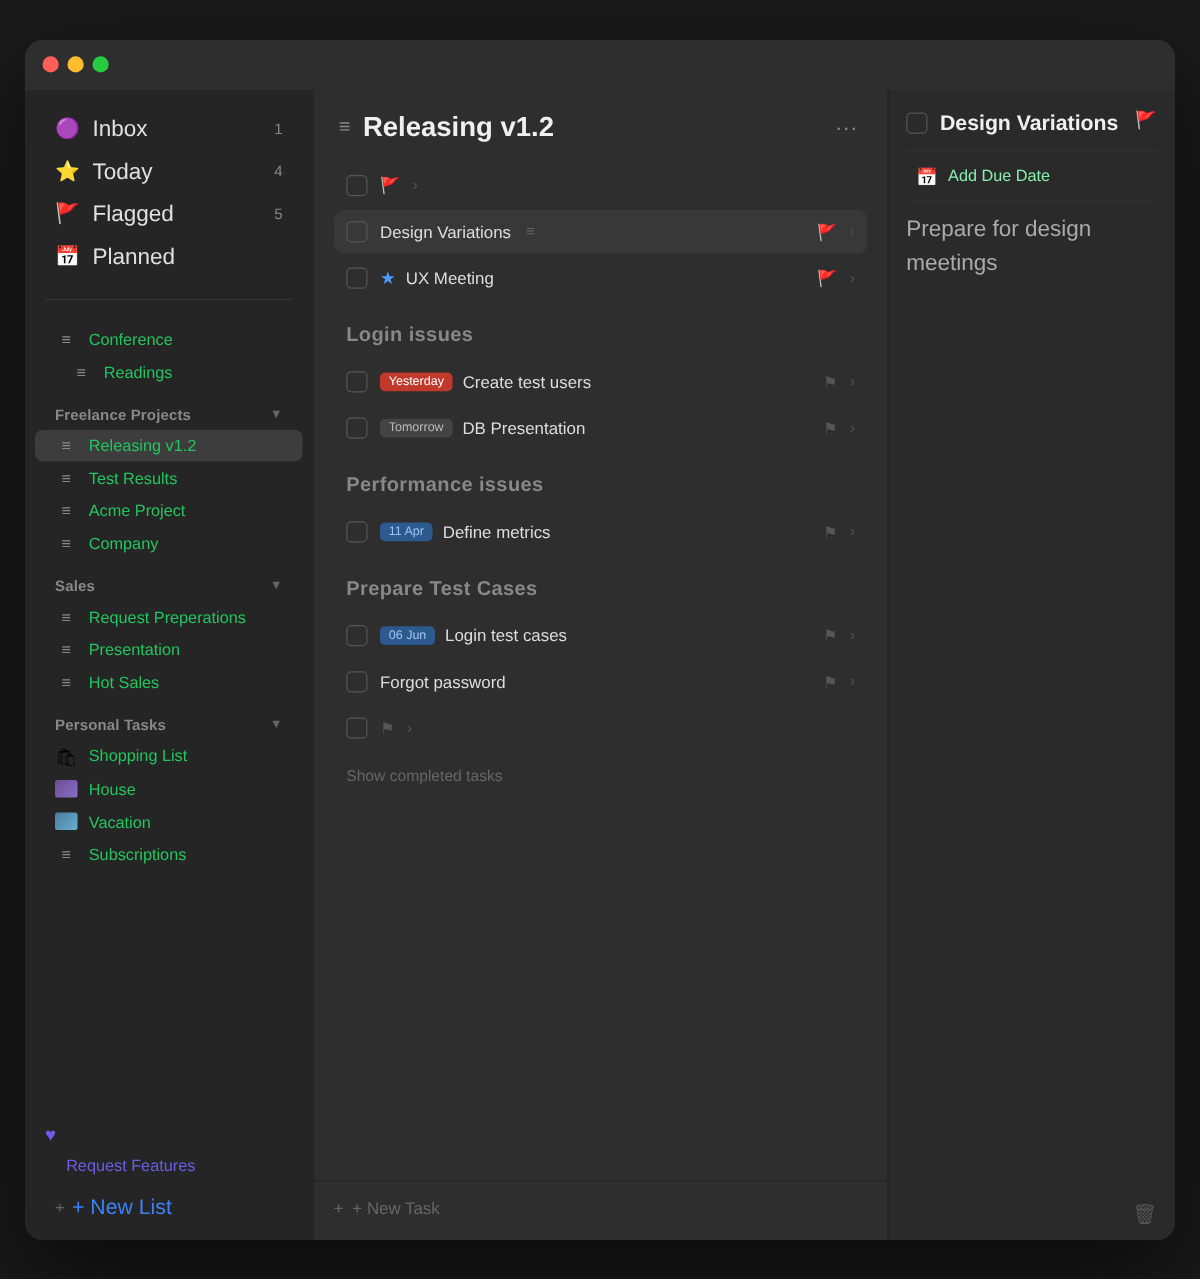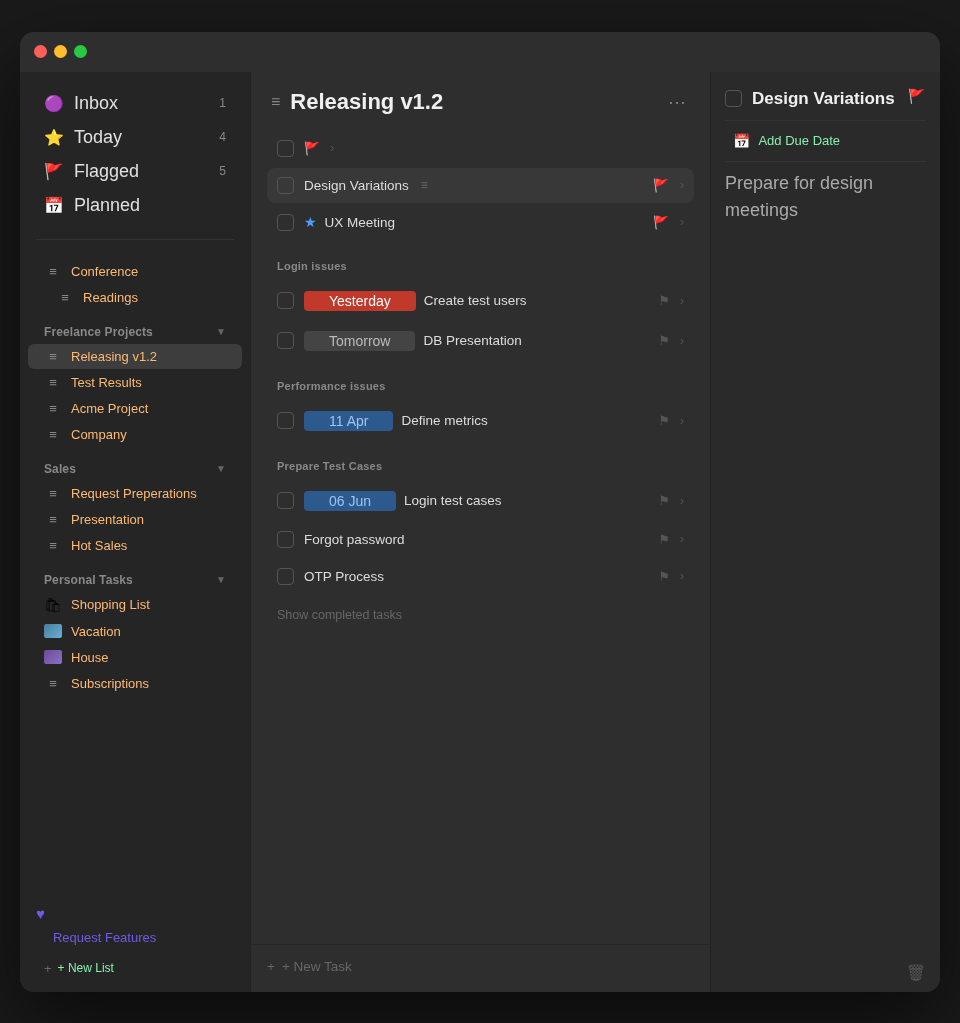--- a/index.html
+++ b/index.html
@@ -101,21 +101,21 @@
       display: flex;
       align-items: center;
       padding: 5px 16px;
       cursor: pointer;
       border-radius: 6px;
       margin: 1px 8px;
       gap: 9px;
     }
     .sidebar-list-item.active { background: #3d3d3d; }
     .sidebar-list-icon { color: #888; font-size: 13px; width: 18px; text-align: center; }
-    .sidebar-list-label { color: #fdba74; font-size: 13px; text-align: center; }
+    .sidebar-list-label { color: #22c55e; font-size: 13px; text-align: center; }
     .request-features {
       display: flex;
       align-items: center;
       gap: 8px;
       cursor: pointer;
       padding: 6px 8px;
       border-radius: 6px;
     }
     .heart-icon { color: #6c5ce7; font-size: 15px; }
     .request-features-label { color: #6c5ce7; font-size: 13px; font-weight: 500; margin-top: 47px; }
@@ -183,30 +183,30 @@
     .task-flag { color: #ff4d4d; font-size: 13px; }
     .task-flag-inactive { color: #555; font-size: 13px; }
     .task-chevron { color: #555; font-size: 12px; }
     .task-star { color: #4a9eff; font-size: 14px; }
 
     .section-group {
       margin: 16px 0 4px;
     }
     .section-group-label {
       color: #888;
-      font-size: 11px;
+      font-size: 16px;
       font-weight: 600;
       padding: 4px 10px 8px;
       letter-spacing: 0.02em;
     }
 
     .date-badge {
-      padding: 2px 25px;
+      padding: 2px 7px;
       border-radius: 4px;
-      font-size: 14px;
+      font-size: 10px;
       font-weight: 500;
     }
     .date-badge-red { background: #c0392b; color: #fff; }
     .date-badge-gray { background: #444; color: #bbb; }
     .date-badge-blue { background: #2d5a8e; color: #9dc4f0; }
 
     .show-completed {
       color: #666;
       font-size: 12.5px;
       padding: 10px 10px 16px;
@@ -389,43 +389,43 @@
       <div class="sidebar-section">
         <div class="sidebar-section-header">
           <span class="sidebar-section-title">Personal Tasks</span>
           <span class="collapse-arrow">▼</span>
         </div>
         <div class="sidebar-list-item">
           <span style="font-size:14px; width:18px; text-align:center;">🛍</span>
           <span class="sidebar-list-label">Shopping List</span>
         </div>
         <div class="sidebar-list-item">
+          <span style="display:inline-block;width:18px;height:14px;background:linear-gradient(135deg,#6a4c93,#8b6fc7);border-radius:2px;flex-shrink:0;"></span>
+          <span class="sidebar-list-label">House</span>
+        </div>
+        <div class="sidebar-list-item">
           <span style="display:inline-block;width:18px;height:14px;background:linear-gradient(135deg,#4a7c9b,#6ab0d4);border-radius:2px;flex-shrink:0;"></span>
           <span class="sidebar-list-label">Vacation</span>
-        </div>
-        <div class="sidebar-list-item">
-          <span style="display:inline-block;width:18px;height:14px;background:linear-gradient(135deg,#6a4c93,#8b6fc7);border-radius:2px;flex-shrink:0;"></span>
-          <span class="sidebar-list-label">House</span>
         </div>
         <div class="sidebar-list-item">
           <span class="sidebar-list-icon">≡</span>
           <span class="sidebar-list-label">Subscriptions</span>
         </div>
       </div>
 
       <div style="flex:1;"></div>
       <div style="padding: 8px 8px 4px;">
         <div class="request-features">
           <span class="heart-icon">♥</span>
           <span class="request-features-label">Request Features</span>
         </div>
       </div>
       <div class="new-list-btn">
         <span style="font-size:13px;">+</span>
-        <span style="font-size:12px; color:#86efac;">+ New List</span>
+        <span style="font-size:17px; color:#3b82f6;">+ New List</span>
       </div>
     </div>
 
     <div class="main-panel">
       <div class="main-header">
         <span class="main-header-icon">≡</span>
         <span class="main-title">Releasing v1.2</span>
         <span class="main-more">···</span>
       </div>
 
@@ -502,21 +502,20 @@
             <span class="task-chevron">›</span>
           </div>
           <div class="task-item">
             <div class="task-checkbox"></div>
             <span class="task-label">Forgot password</span>
             <span class="task-flag-inactive">⚑</span>
             <span class="task-chevron">›</span>
           </div>
           <div class="task-item">
             <div class="task-checkbox"></div>
-            <span class="task-label">OTP Process</span>
             <span class="task-flag-inactive">⚑</span>
             <span class="task-chevron">›</span>
           </div>
         </div>
 
         <div class="show-completed">Show completed tasks</div>
       </div>
 
       <div class="main-footer">
         <div class="new-task-btn">

